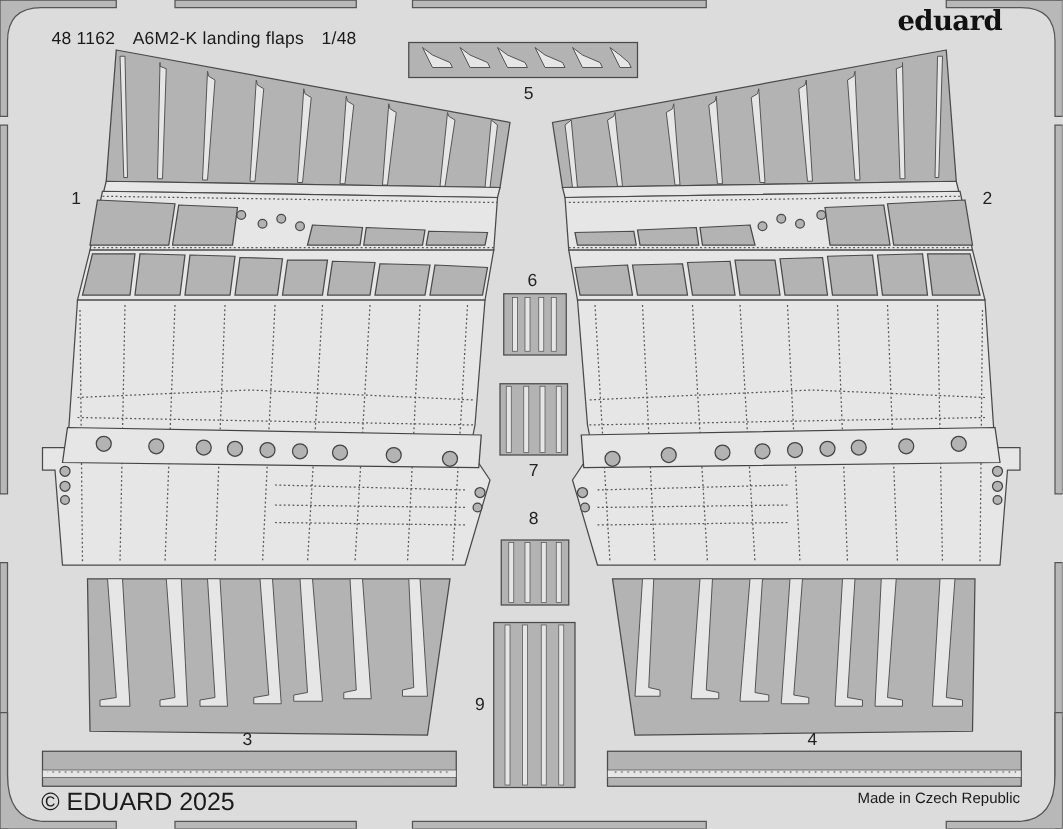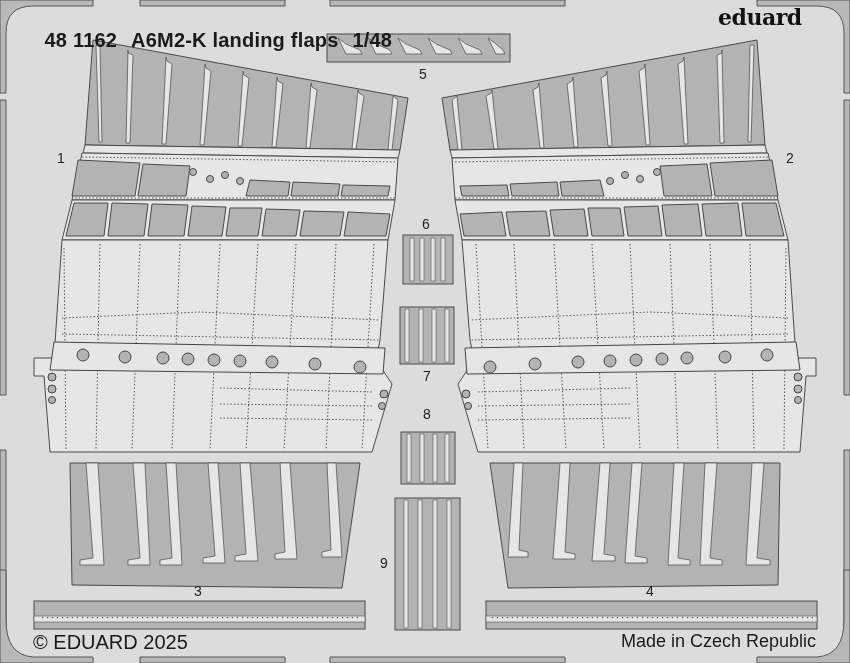--- a/index.html
+++ b/index.html
@@ -1,23 +1,23 @@
 <!DOCTYPE html>
 <html><head>
 <meta charset="utf-8">
 <style>
   html,body{margin:0;padding:0;background:#dcdcdc;}
   body{width:850px;height:663px;position:relative;overflow:hidden;font-family:"Liberation Sans",sans-serif;}
   #sheet{position:absolute;left:0;top:0;width:850px;height:663px;}
   .label{position:absolute;font-family:"Liberation Sans",sans-serif;color:#1a1a1a;}
-  .title{top:6px;left:33px;font-size:20px;font-weight:bold;letter-spacing:0.2px;white-space:pre;}
+  .title{top:6px;left:33px;font-size:14px;font-weight:normal;letter-spacing:0.2px;white-space:pre;}
   .title span{margin-right:14px;}
   .brand{top:4px;left:718px;font-family:"DejaVu Serif",serif;font-weight:bold;font-size:22px;letter-spacing:-0.5px;color:#111;}
   .copy{top:631px;left:33px;font-size:20px;}
-  .made{top:631px;right:34px;font-size:18px;}
+  .made{top:631px;right:34px;font-size:12px;}
   .pnum{font-size:14px;color:#222;}
 </style>
 </head>
 <body>
 
 <div id="sheet">
 <svg width="850" height="663" viewBox="0 0 850 663" xmlns="http://www.w3.org/2000/svg">
   <defs>
     <pattern id="rivets" width="5" height="5" patternUnits="userSpaceOnUse">
       <rect width="5" height="5" fill="none"></rect>

